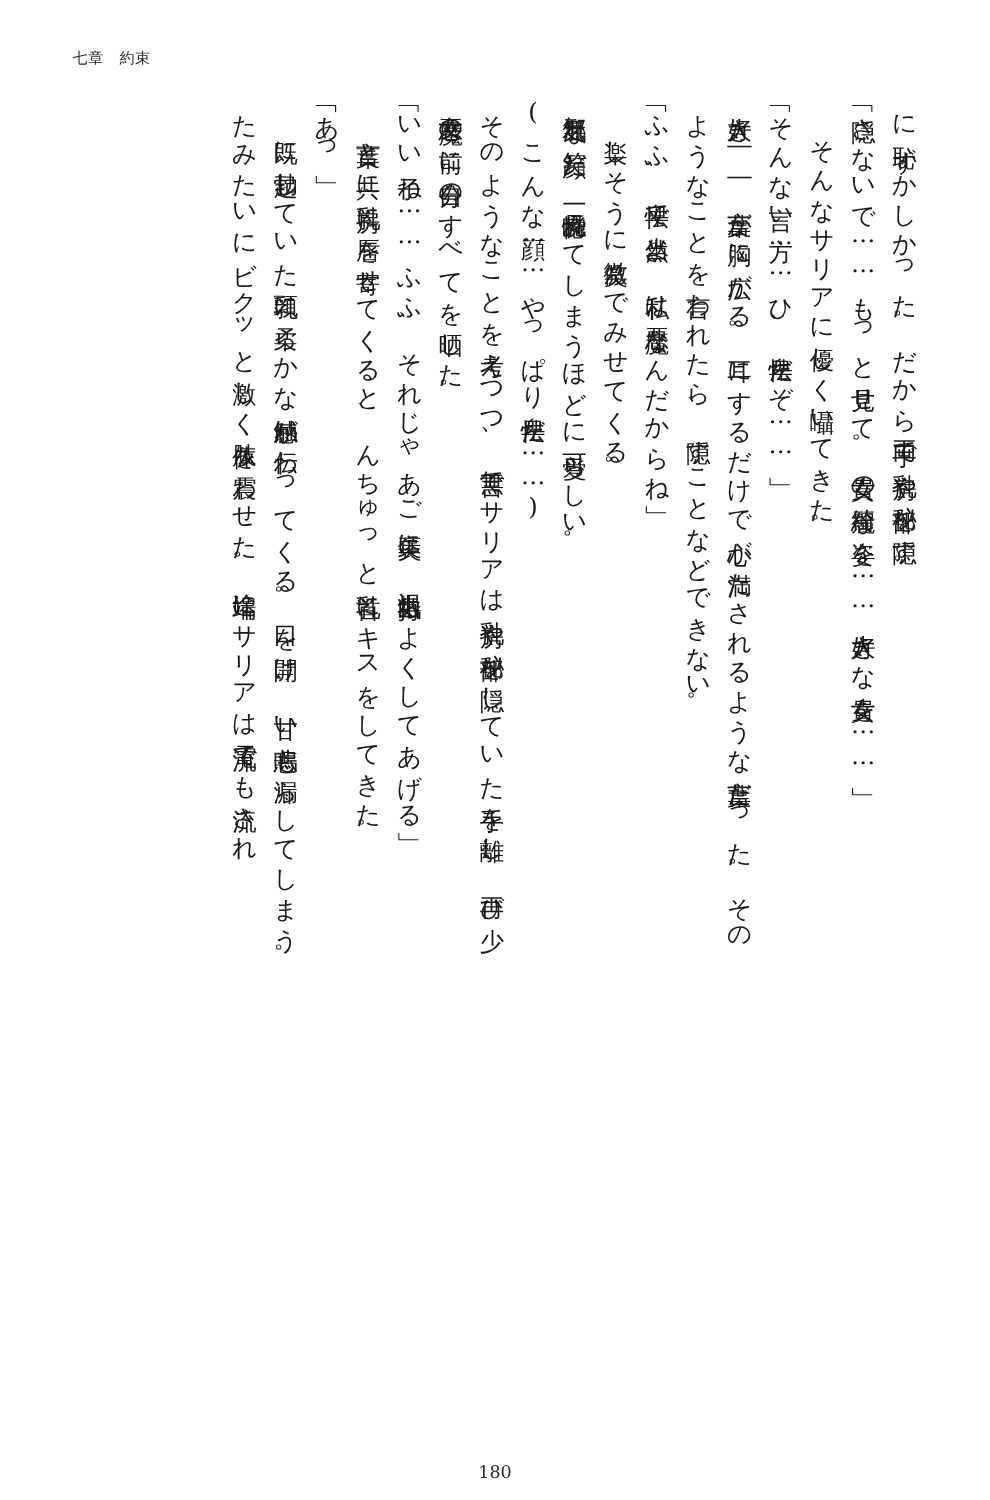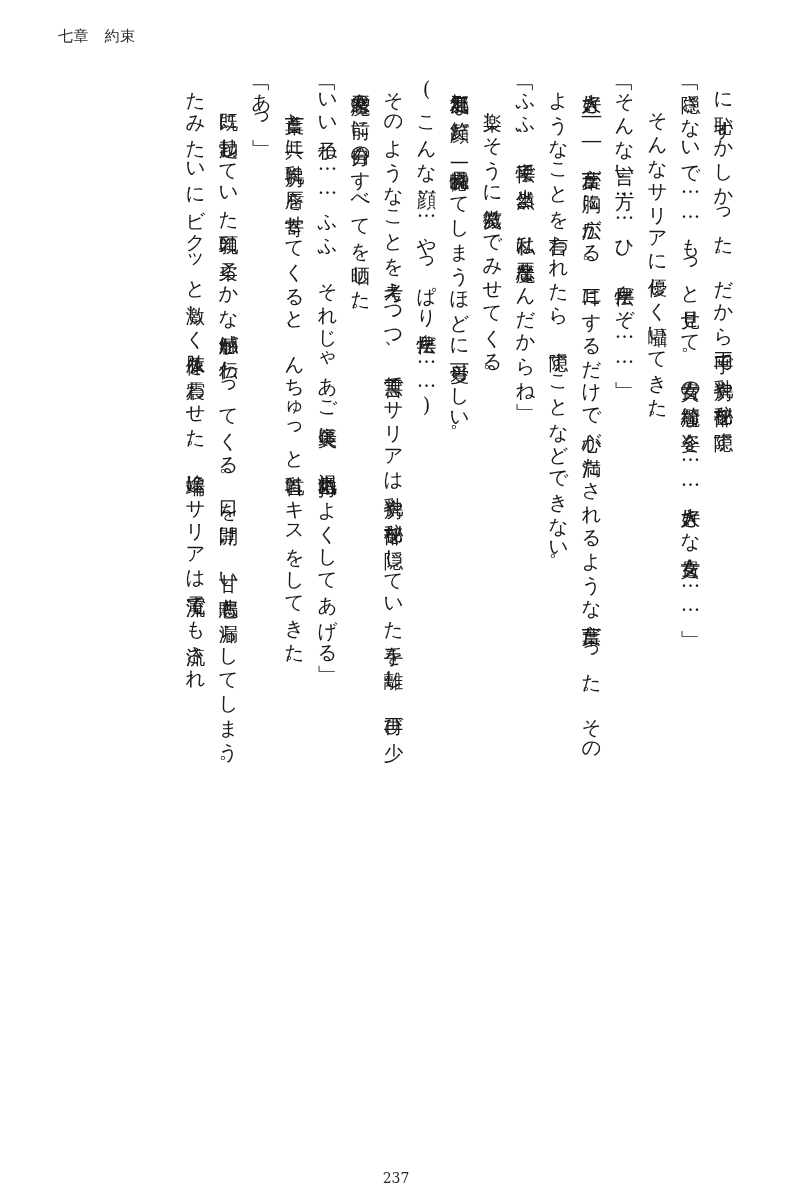--- a/index.html
+++ b/index.html
@@ -11,23 +11,23 @@
     position: relative;
     width: 792px;
     height: 1200px;
     background: #ffffff;
     font-family: "DejaVu Serif", "Liberation Serif", serif;
     color: #1a1a1a;
     overflow: hidden;
   }
   .header {
     position: absolute;
-    top: 27px;
+    top: 38px;
     left: 58px;
-    font-size: 15px;
+    font-size: 12px;
     letter-spacing: 0.5px;
     color: #2b2b2b;
     white-space: pre;
   }
   .page-number {
     position: absolute;
     bottom: 14px;
     left: 0;
     width: 100%;
     text-align: center;
@@ -85,15 +85,15 @@
     <div class="line">(こんな顔……やっぱり卑怯だ……)</div>
     <div class="line">そのようなことを考えつつ、無言でサリアは乳房や秘部を隠していた手を離し、再び少</div>
     <div class="line">女悪魔の前に自分のすべてを晒した。</div>
     <div class="line">「いい子ね……ふふ、それじゃあご褒美に、沢山気持ちよくしてあげる」</div>
     <div class="line indent">言葉と共に乳房に唇を寄せてくると、んちゅっと乳首にキスをしてきた。</div>
     <div class="line">「あっ」</div>
     <div class="line indent">既に勃起していた乳頭に柔らかな感触が伝わってくる。口を開け、甘い悲鳴も漏らしてしまう。</div>
     <div class="line">たみたいにビクッと激しく肢体を震わせた。途端にサリアは電流でも流され</div>
   </div>
 
-  <div class="page-number">237</div>
+  <div class="page-number">180</div>
 
 </div>
 
 </body></html>

